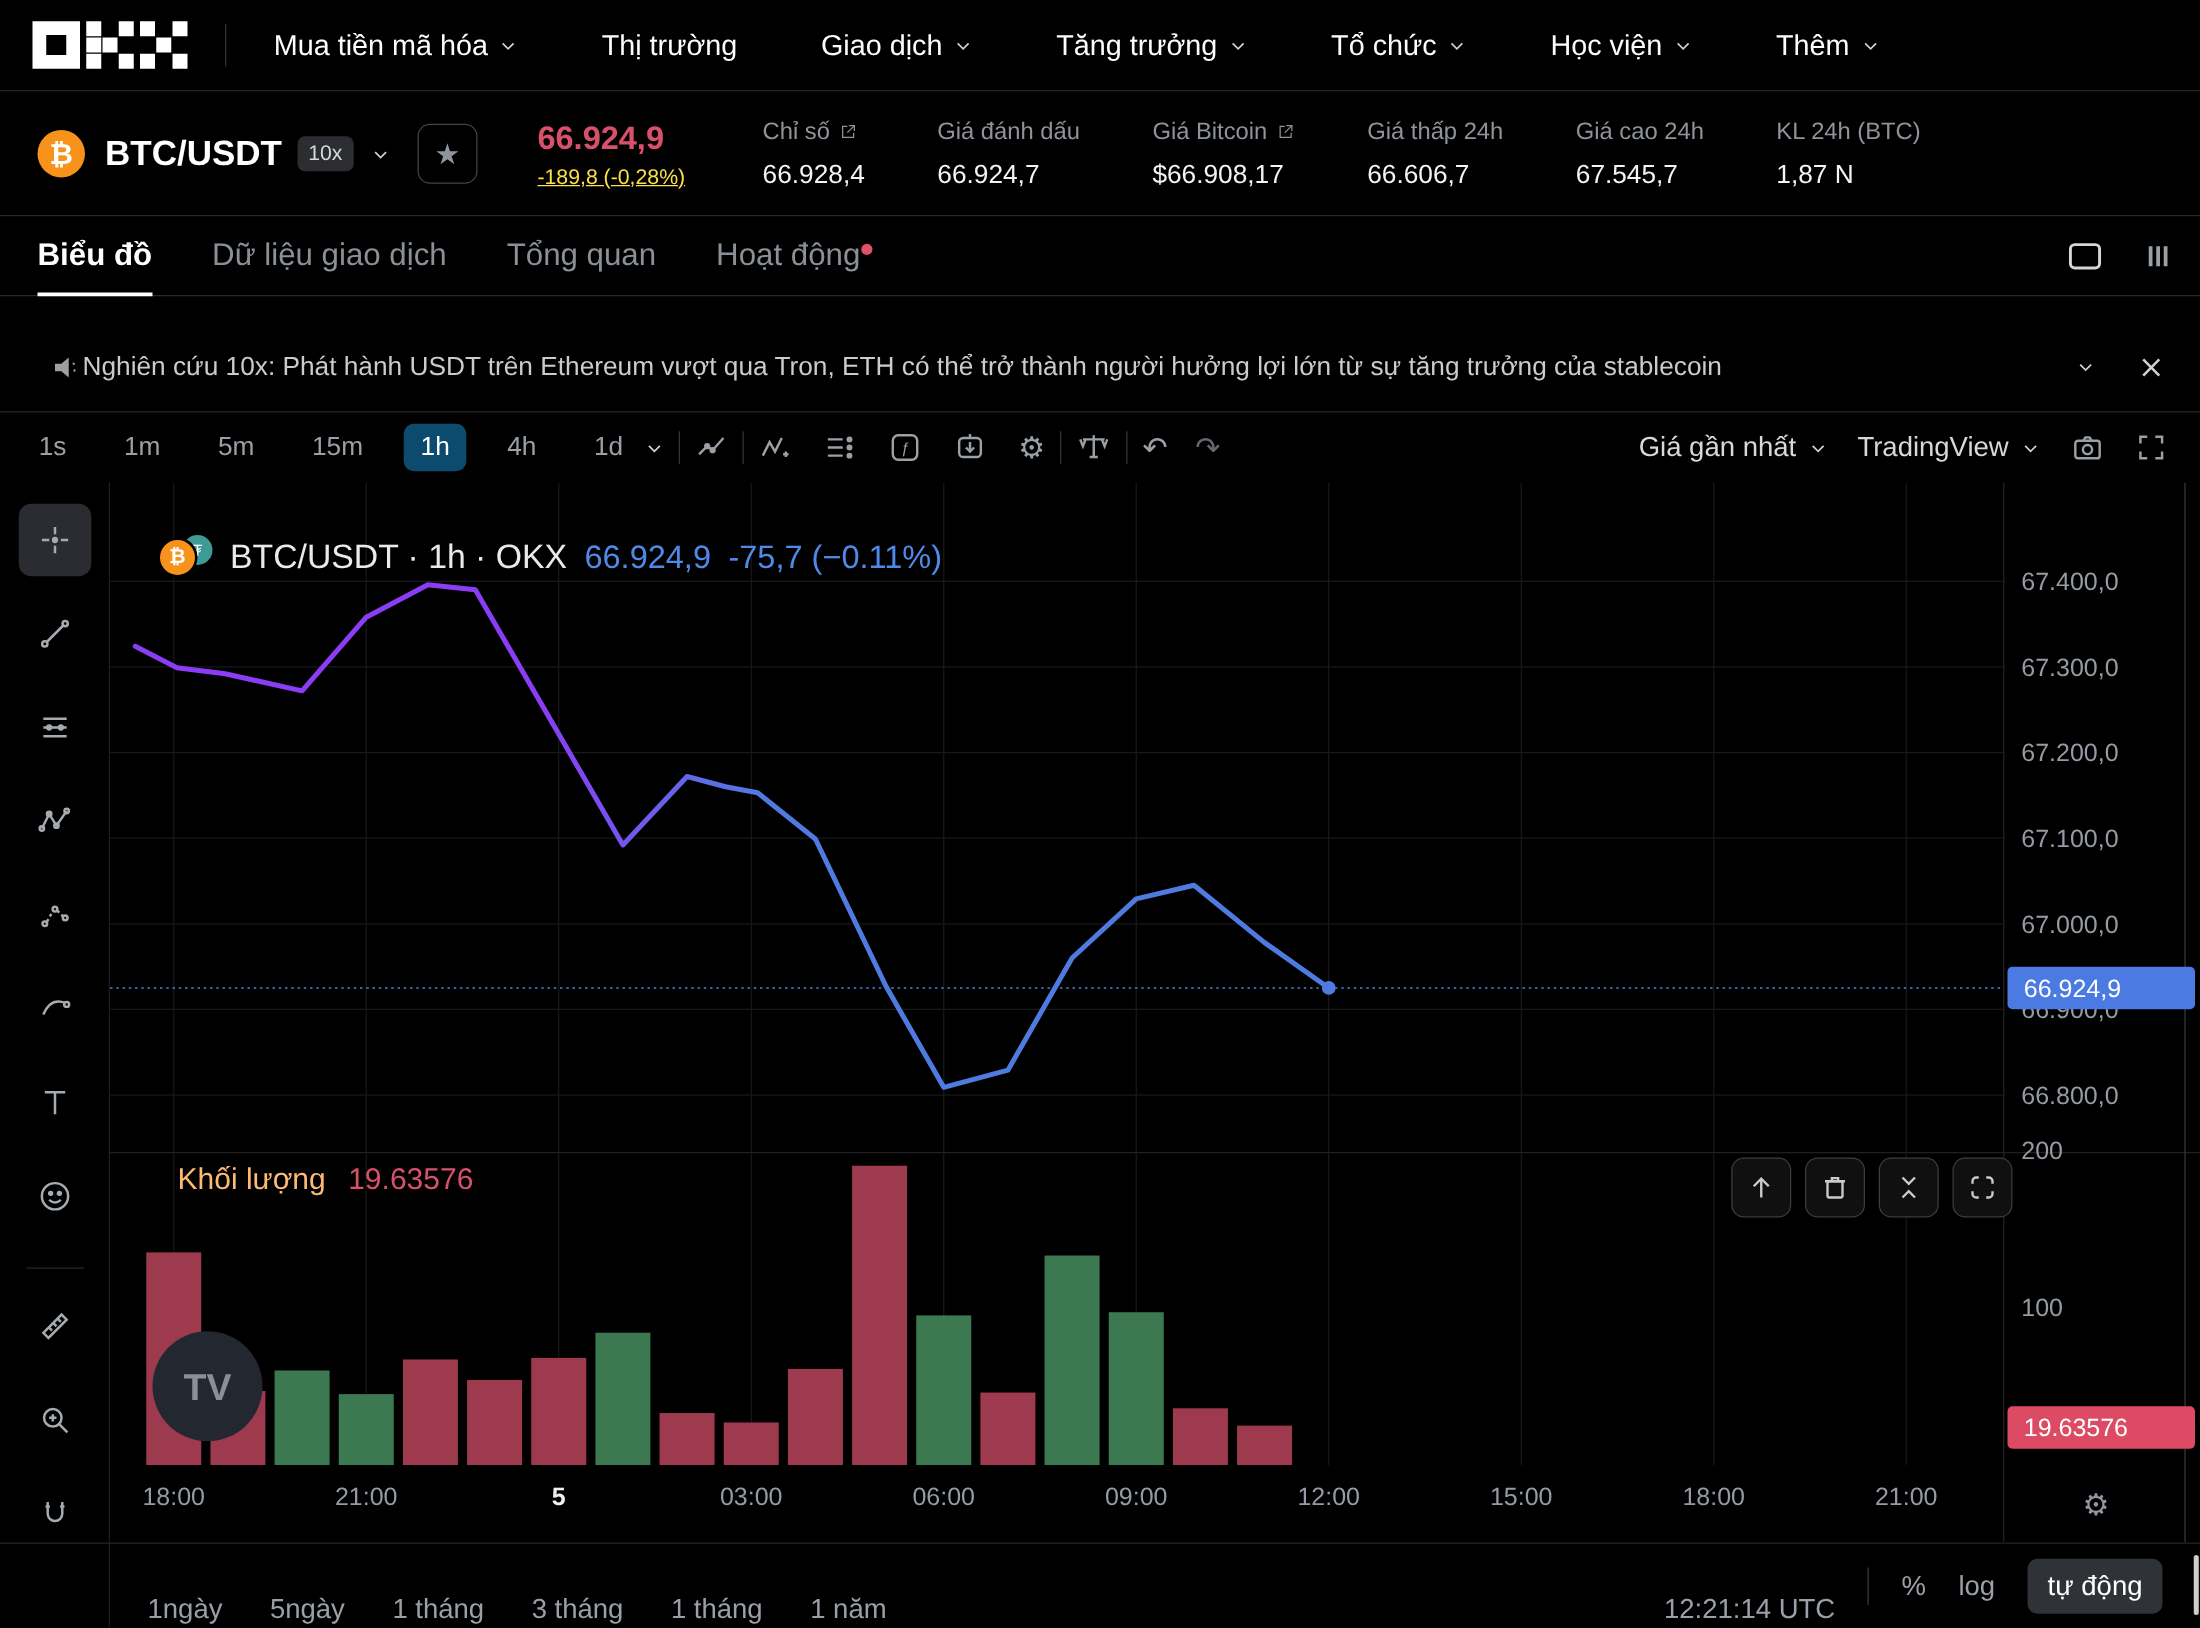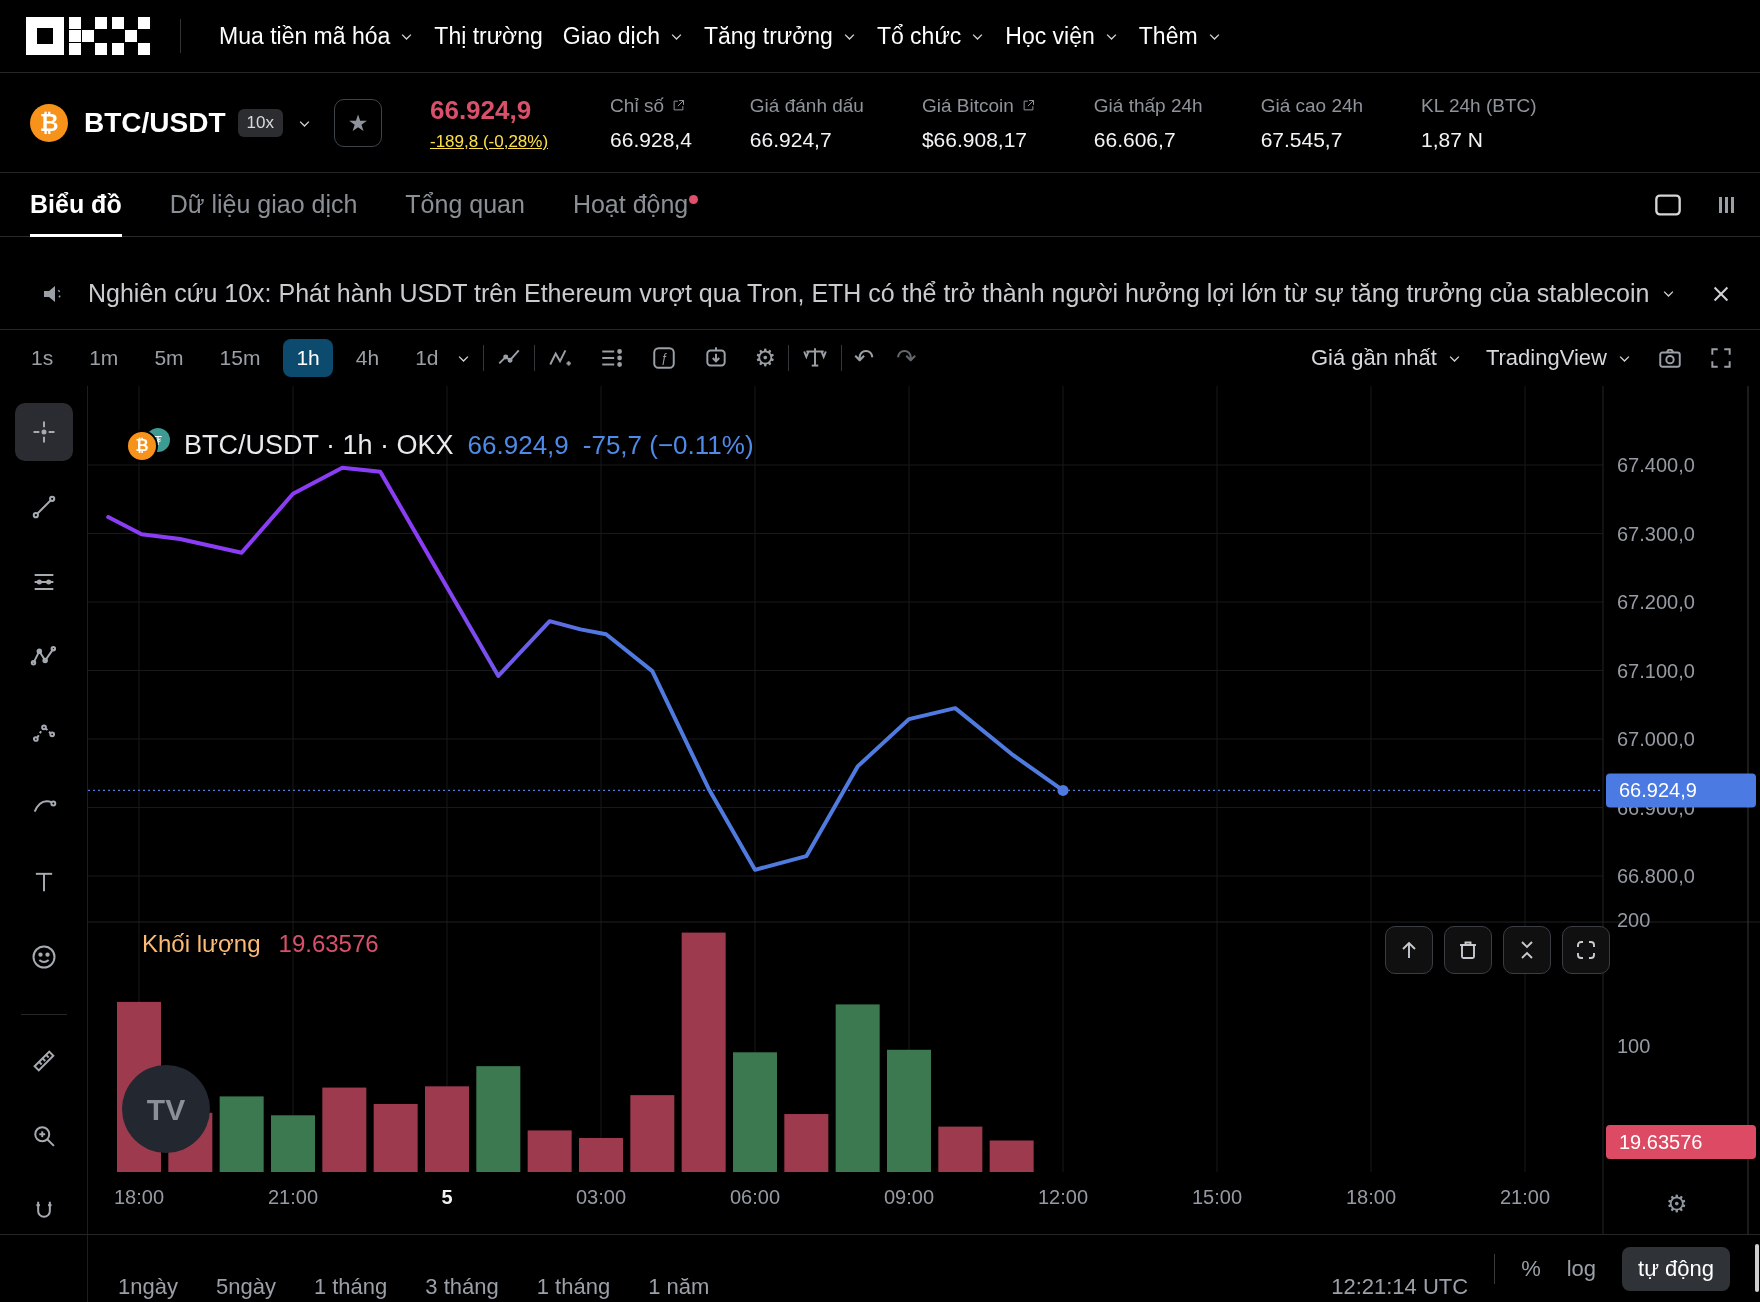--- a/index.html
+++ b/index.html
@@ -7,21 +7,21 @@
        font-family:"Liberation Sans",sans-serif;color:#eaecef;-webkit-font-smoothing:antialiased;}
   svg{display:block}
   
   #nav{position:absolute;left:0;top:0;width:100%;height:72px;display:flex;align-items:center;}
   #logo{display:flex;gap:5px;margin-left:26px;}
   .glyph{width:38px;height:38px;position:relative;}
   .glyph.o{box-sizing:border-box;border:11px solid #fff;}
   .glyph .cellgrid{display:grid;grid-template-columns:repeat(3,1fr);grid-template-rows:repeat(3,1fr);gap:1px;width:100%;height:100%;}
   .cell{background:transparent}.cell.f{background:#fff}
   #nav-sep{width:1px;height:34px;background:#333;margin:0 38px 0 30px;}
-  #nav-items{display:flex;align-items:center;gap:20px;}
+  #nav-items{display:flex;align-items:center;gap:67px;}
   .nav-item{display:flex;align-items:center;gap:9px;font-size:23px;font-weight:500;color:#fdfdfd;cursor:pointer;white-space:nowrap;}
   .chev{width:15px;height:15px;stroke:#cfd2d6;stroke-width:2.2;fill:none;}
   
   #ticker{position:absolute;left:0;top:72px;width:100%;height:100px;border-top:1px solid #262626;display:flex;align-items:center;}
   #pairblock{display:flex;align-items:center;margin-left:30px;}
   .coin-big{width:38px;height:38px;border-radius:50%;background:#f7931a;color:#fff;display:flex;align-items:center;justify-content:center;font-size:23px;font-weight:bold;}
   #pairname{font-size:28px;font-weight:700;color:#fff;margin-left:16px;}
   #levbadge{background:#2c2d30;color:#d8d9db;font-size:17px;border-radius:6px;padding:4px 9px;margin-left:12px;}
   #pairchev{margin-left:14px}
   #favbtn{width:46px;height:46px;border:1px solid #3f434a;border-radius:10px;display:flex;align-items:center;justify-content:center;margin-left:22px;cursor:pointer;}
@@ -37,25 +37,25 @@
   
   #tabsrow{position:absolute;left:0;top:172px;width:100%;height:65px;border-top:1px solid #262626;border-bottom:1px solid #2a2a2a;display:flex;align-items:flex-end;box-sizing:border-box;}
   #tabs{display:flex;gap:48px;margin-left:30px;height:100%;align-items:center;}
   .tab{position:relative;font-size:25px;color:#8b9097;height:100%;display:flex;align-items:center;cursor:pointer;white-space:nowrap;}
   .tab.active{color:#fff;font-weight:600;}
   .tab.active::after{content:"";position:absolute;left:0;right:0;bottom:-1px;height:3px;background:#fff;}
   .tab .reddot{position:absolute;top:22px;right:-10px;width:9px;height:9px;border-radius:50%;background:#e0506c;}
   #tabsright{position:absolute;right:24px;top:0;height:100%;display:flex;align-items:center;gap:36px;}
   
   #newsbar{position:absolute;left:0;top:258px;width:100%;height:72px;border-bottom:1px solid #262626;display:flex;align-items:center;box-sizing:border-box;}
-  #newsbar .txt{font-size:25px;color:#c9cbce;margin-left:22px;}
+  #newsbar .txt{font-size:21px;color:#c9cbce;}
   #news-icons{position:absolute;right:28px;display:flex;gap:34px;align-items:center;}
   
   #ctoolbar{position:absolute;left:0;top:330px;width:100%;height:56px;display:flex;align-items:center;}
-  #intervals{display:flex;align-items:center;gap:10px;margin-left:18px;}
+  #intervals{display:flex;align-items:center;gap:20px;margin-left:18px;}
   .ivl{font-size:21px;color:#9aa0a6;padding:7px 13px;border-radius:8px;cursor:pointer;}
   .ivl.sel{background:#0c4a6e;color:#fff;}
   .tsep{width:1px;height:26px;background:#34363a;margin:0 12px;}
   .ticon{display:flex;align-items:center;justify-content:center;cursor:pointer;color:#9aa0a6;}
   .ticon svg{stroke:#9aa0a6;fill:none;stroke-width:1.8;}
   #ctb-right{position:absolute;right:26px;display:flex;align-items:center;gap:24px;}
   .ctb-txt{font-size:22px;color:#d6d8db;display:flex;align-items:center;gap:10px;cursor:pointer;white-space:nowrap;}
   .uglyph{font-size:24px;color:#9aa0a6;cursor:pointer;}
   .uglyph.dim{color:#63676e;}
   

